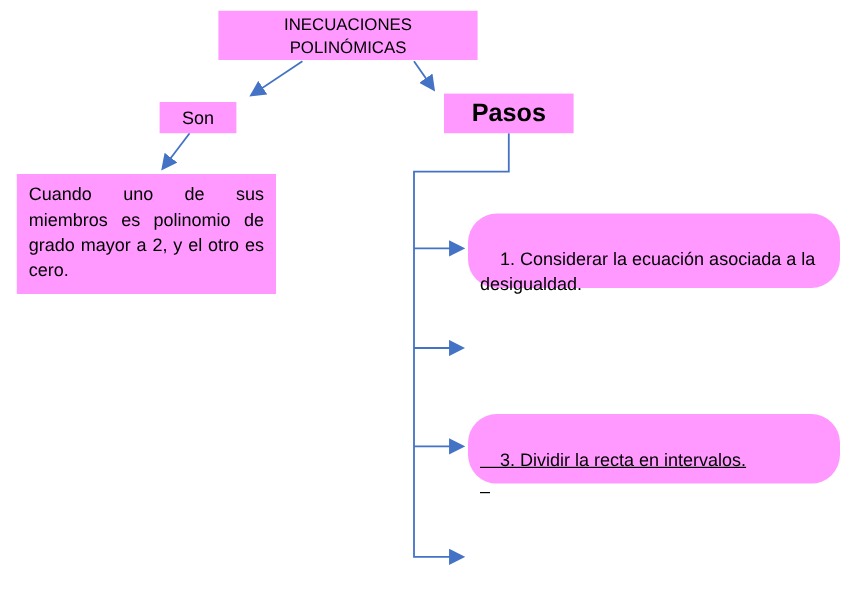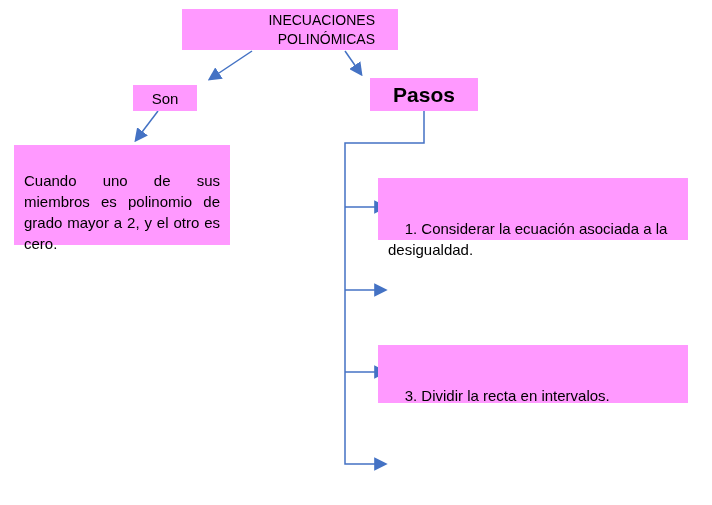--- a/index.html
+++ b/index.html
@@ -35,49 +35,50 @@
     color: #000000;
     box-sizing: border-box;
   }
   .title-box {
     left: 182px; top: 9px; width: 216px; height: 41px;
     display: flex; align-items: center; justify-content: center;
     text-align: center;
     font-size: 14px;
     line-height: 1.3;
   }
-  .title-box span { display: block; max-width: 170px; text-align: right; }
+  .title-box span { display: block; max-width: 170px; }
   .son-box {
     left: 133px; top: 85px; width: 64px; height: 26px;
     display: flex; align-items: center; justify-content: center;
     font-size: 15px;
   }
   .pasos-box {
     left: 370px; top: 78px; width: 108px; height: 33px;
     display: flex; align-items: center; justify-content: center;
     font-size: 21px;
     font-weight: bold;
   }
   .def-box {
     left: 14px; top: 145px; width: 216px; height: 100px;
-    padding: 25px 10px;
+    padding: 7px 10px;
     font-size: 15px;
     line-height: 1.4;
     text-align: justify;
   }
   .step-box {
-    left: 378px; width: 310px;
-    padding: 19px 10px;
+    left: 390px; width: 310px;
+    padding: 7px 10px;
     font-size: 15px;
     line-height: 1.4;
     white-space: pre-wrap;
+    border-radius: 24px;
   }
   .step-1 { top: 178px; height: 62px; }
   .step-2 { top: 262px; height: 62px; }
-  .step-3 { top: 345px; height: 58px; }
+  .step-3 { top: 345px; height: 58px; text-decoration: underline; }
   .step-4 { top: 430px; height: 68px; }
 </style>
 </head>
 <body>
 
 <div class="canvas">
 
   <svg class="connectors" width="712" height="505" viewBox="0 0 712 505" aria-hidden="true">
     <defs>
       <marker id="arrow" viewBox="0 0 10 10" markerWidth="9" markerHeight="9" refX="8" refY="5" orient="auto-start-reverse">

